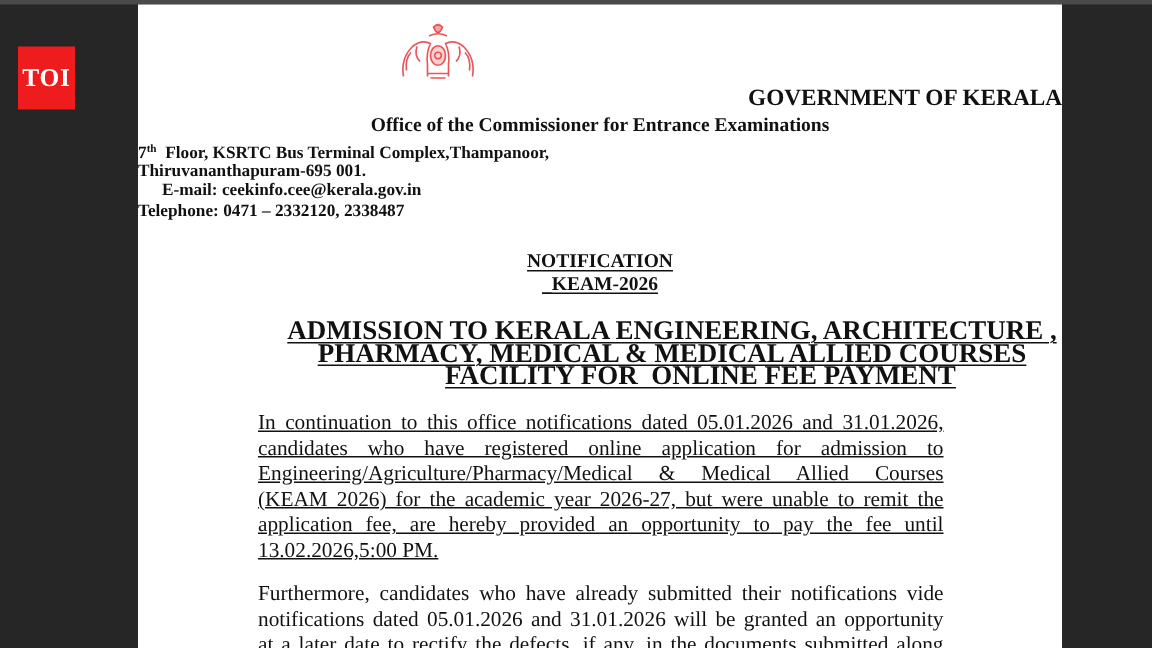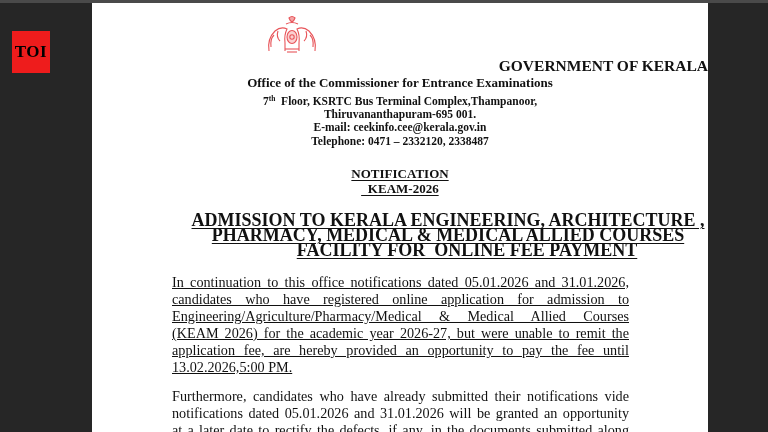--- a/index.html
+++ b/index.html
@@ -17,21 +17,21 @@
   .top-strip {
     position: absolute; left: 0; top: 0;
     width: 768px; height: 3px;
     background: #4a4a4a;
   }
   .toi-logo {
     position: absolute;
     left: 12px; top: 31px;
     width: 38px; height: 42px;
     background: #ee1c1c;
-    color: #000000;
+    color: #ffffff;
     font-family: "Liberation Serif", serif;
     font-weight: bold;
     font-size: 17px;
     display: flex; align-items: center; justify-content: center;
     letter-spacing: 0.5px;
   }
   .page {
     position: absolute;
     left: 92px; top: 3px;
     width: 616px; height: 440px;
@@ -49,21 +49,21 @@
     text-align: right; font-weight: bold;
     font-size: 15.5px; line-height: 17px;
   }
   .office {
     position: absolute; left: 0; width: 616px; top: 72px;
     text-align: center; font-weight: bold;
     font-size: 13px; line-height: 15px;
   }
   .addr-line {
     position: absolute; left: 0; width: 616px;
-    text-align: center; font-weight: bold;
+    font-weight: bold;
     font-size: 11.5px; line-height: 13px;
   }
   .addr-line sup { font-size: 7.5px; vertical-align: 4px; }
   .notif {
     position: absolute; left: 0; width: 616px;
     text-align: center; font-weight: bold;
     font-size: 13px; line-height: 15px;
     text-decoration: underline;
     text-decoration-thickness: 1px;
     text-underline-offset: 2px;
@@ -124,21 +124,21 @@
         <path d="M20 34 h14"></path>
         <path d="M22 37 h10"></path>
       </g>
     </svg>
 
     <div class="gov-title">GOVERNMENT OF KERALA</div>
     <div class="office">Office of the Commissioner for Entrance Examinations</div>
 
     <div class="addr-line" style="top:89px;"><span>7</span><sup>th</sup>&nbsp; <span>Floor, KSRTC Bus Terminal Complex,Thampanoor,</span></div>
     <div class="addr-line" style="top:105px;">Thiruvananthapuram-695 001.</div>
-    <div class="addr-line" style="top:118px;">E-mail: ceekinfo.cee@kerala.gov.in</div>
+    <div class="addr-line" style="top:118px;padding-left:16px;">E-mail: ceekinfo.cee@kerala.gov.in</div>
     <div class="addr-line" style="top:132px;">Telephone: 0471 – 2332120, 2338487</div>
 
     <div class="notif" style="top:163px;">NOTIFICATION</div>
     <div class="notif" style="top:178px;font-family:Liberation Serif, serif;"><span style="text-decoration:underline;">&nbsp;&nbsp;</span><span>KEAM-2026</span></div>
 
     <div class="subject" style="top:210px;">ADMISSION TO KERALA ENGINEERING, ARCHITECTURE ,</div>
     <div class="subject" style="top:225px;">PHARMACY, MEDICAL &amp; MEDICAL ALLIED COURSES</div>
     <div class="subject" style="top:240px;padding-left:19px;">FACILITY FOR  ONLINE FEE PAYMENT</div>
 
     <div class="para" style="top:271px;text-decoration:underline;">

